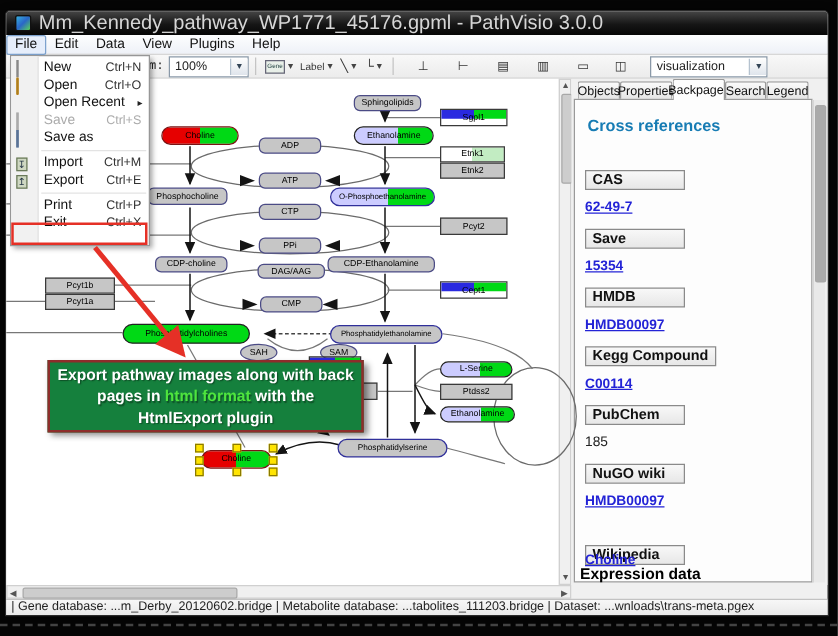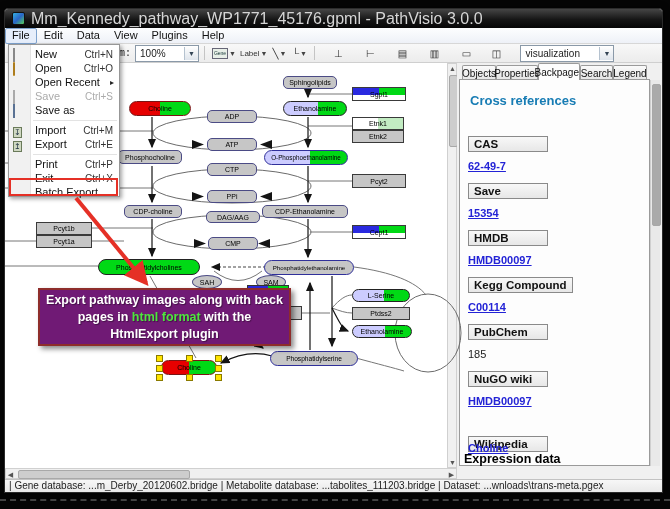--- a/index.html
+++ b/index.html
@@ -67,21 +67,21 @@
   .rg{background:linear-gradient(to right,#e60000 50%,#00d915 50%);border-color:#7a1414;}
   .lg{background:linear-gradient(to right,#ccccff 55%,#00d915 55%);}
   .grn{background:#00d915;border:1px solid #222;}
   .topbar{position:absolute;left:0;top:0;width:100%;height:7px;
     background:linear-gradient(to right,#2a2ae0 50%,#00d915 50%);}
   .gbw{background:#fff;border:1px solid #3a3a3a;}
   .gblbl{position:relative;z-index:2;}
   .handle{position:absolute;width:5px;height:5px;background:#ffe400;border:1px solid #8a7a00;z-index:12;}
 
   
-  #callout{left:38px;top:288px;width:253px;height:58px;background:#701a75;border:2px solid #8e2d2b;
+  #callout{left:38px;top:288px;width:253px;height:58px;background:#15803d;border:2px solid #8e2d2b;
     box-shadow:3px 3px 5px rgba(0,0,0,.45);z-index:65;display:flex;flex-direction:column;
     align-items:center;justify-content:center;text-align:center;color:#fff;font-weight:bold;
     font-size:12.5px;line-height:17px;text-shadow:1px 1px 1px rgba(0,0,0,.4);}
   #callout .hl{color:#4ee53e;}
 
   
   .sb{background:#f0f0f0;border:1px solid #d0d0d0;}
   .thumb{position:absolute;background:#cdcdcd;border:1px solid #a8a8a8;border-radius:2px;}
   .sbarrow{position:absolute;font-size:7px;color:#555;width:9px;height:9px;display:flex;
     align-items:center;justify-content:center;}
@@ -401,23 +401,20 @@
       </div>
       <div class="fmsep"></div>
       <div class="fmrow">
         <span class="lbl">Print</span>
           <span class="sc">Ctrl+P</span>
       </div>
       <div class="fmrow">
         <span class="lbl">Exit</span>
           <span class="sc">Ctrl+X</span>
       </div>
-      <div class="fmrow">
-        <span class="lbl">Batch Export</span>
-      </div>
     </div>
   </div>
   <div class="abs" id="batchbox"></div>
 
   <div class="abs" id="callout">
     <span>Export pathway images along with back</span>
     <span><span>pages in </span><span class="hl">html format</span><span> with the</span></span>
     <span>HtmlExport plugin</span>
   </div>
 

